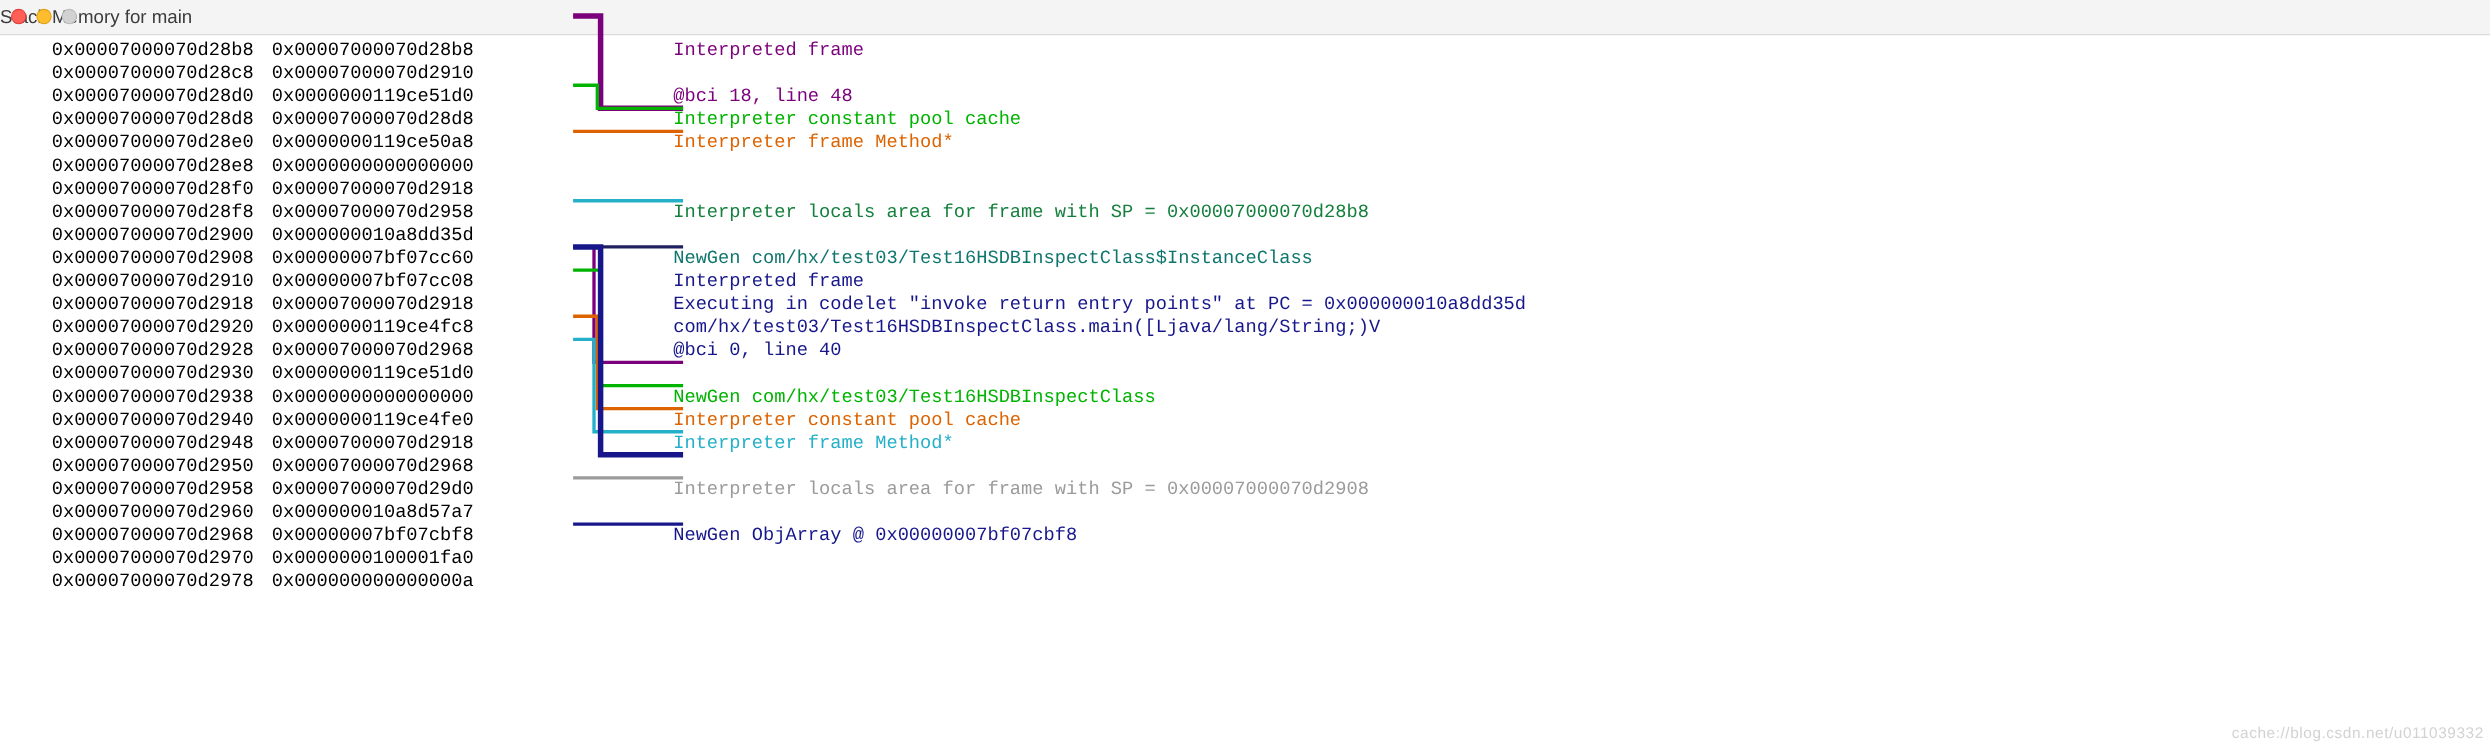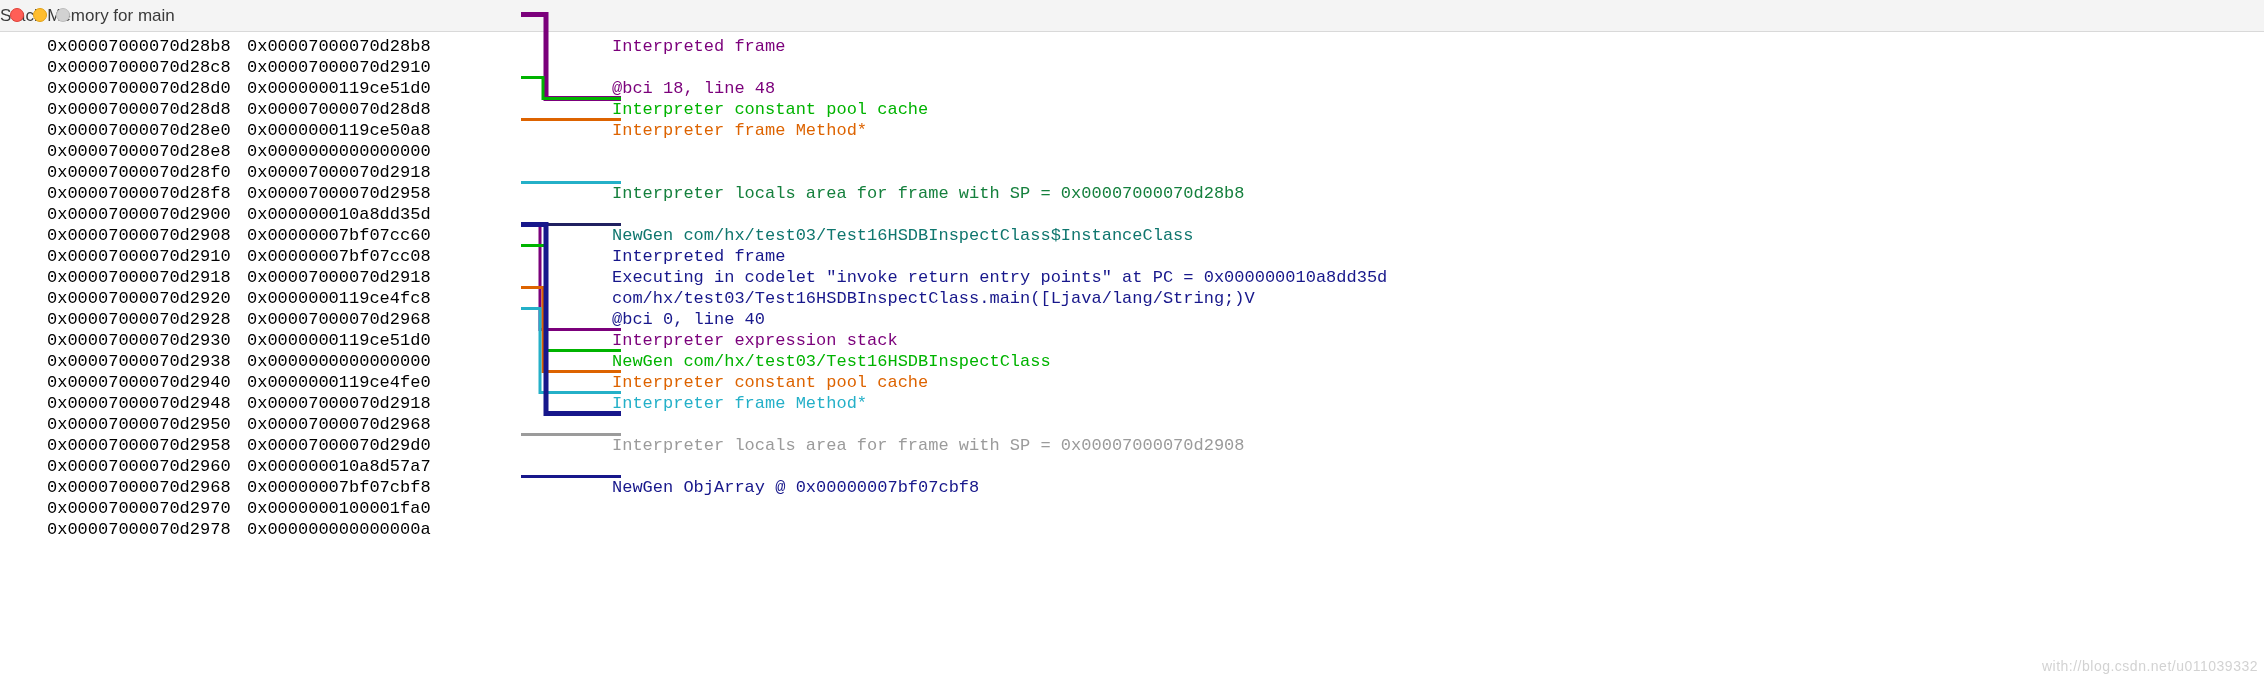--- a/index.html
+++ b/index.html
@@ -163,21 +163,20 @@
     <div class="row">
       <div class="addr-col">0x00007000070d2928</div>
       <div class="val-col">0x00007000070d2968</div>
       <div class="gutter"></div>
       <div class="ann-col c-navy">@bci 0, line 40</div>
     </div>
     <div class="row">
       <div class="addr-col">0x00007000070d2930</div>
       <div class="val-col">0x0000000119ce51d0</div>
       <div class="gutter"></div>
-      <div class="ann-col c-purple">Interpreter expression stack</div>
     </div>
     <div class="row">
       <div class="addr-col">0x00007000070d2938</div>
       <div class="val-col">0x0000000000000000</div>
       <div class="gutter"></div>
       <div class="ann-col c-green">NewGen com/hx/test03/Test16HSDBInspectClass</div>
     </div>
     <div class="row">
       <div class="addr-col">0x00007000070d2940</div>
       <div class="val-col">0x0000000119ce4fe0</div>
@@ -221,13 +220,13 @@
       <div class="ann-col"></div>
     </div>
     <div class="row">
       <div class="addr-col">0x00007000070d2978</div>
       <div class="val-col">0x000000000000000a</div>
       <div class="gutter"></div>
       <div class="ann-col"></div>
     </div>
   </div>
 
-<div class="watermark">with://blog.csdn.net/u011039332</div>
+<div class="watermark">cache://blog.csdn.net/u011039332</div>
 
 </body></html>

